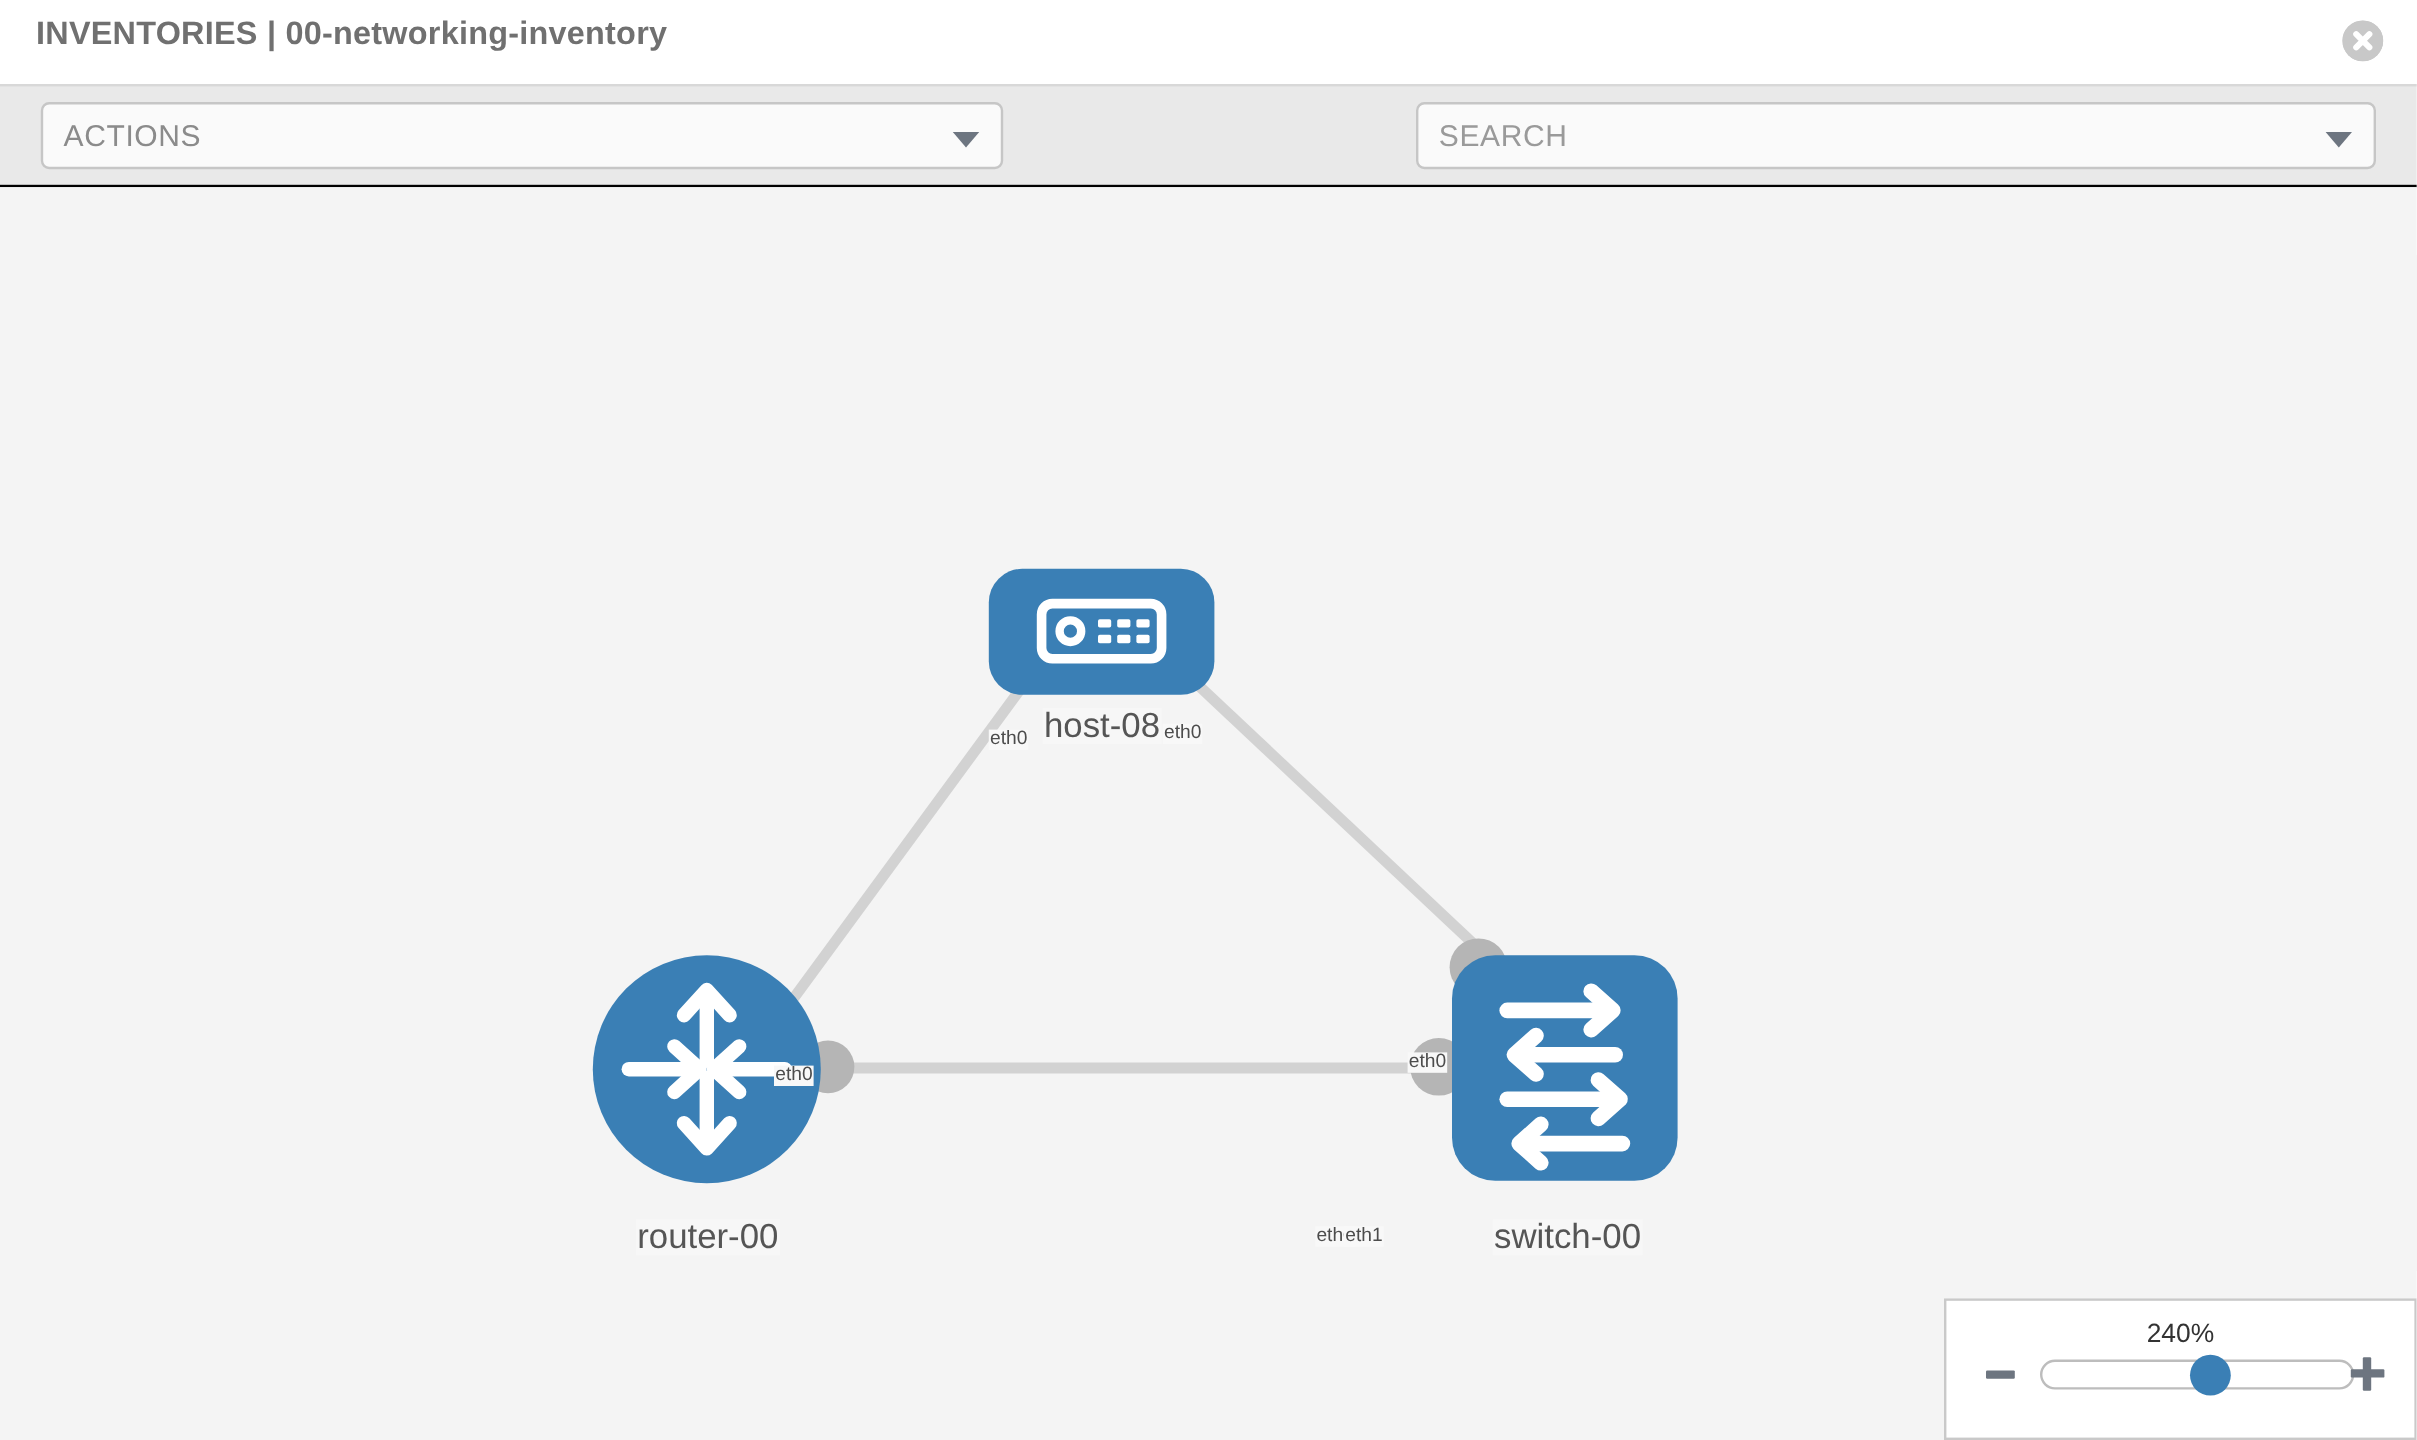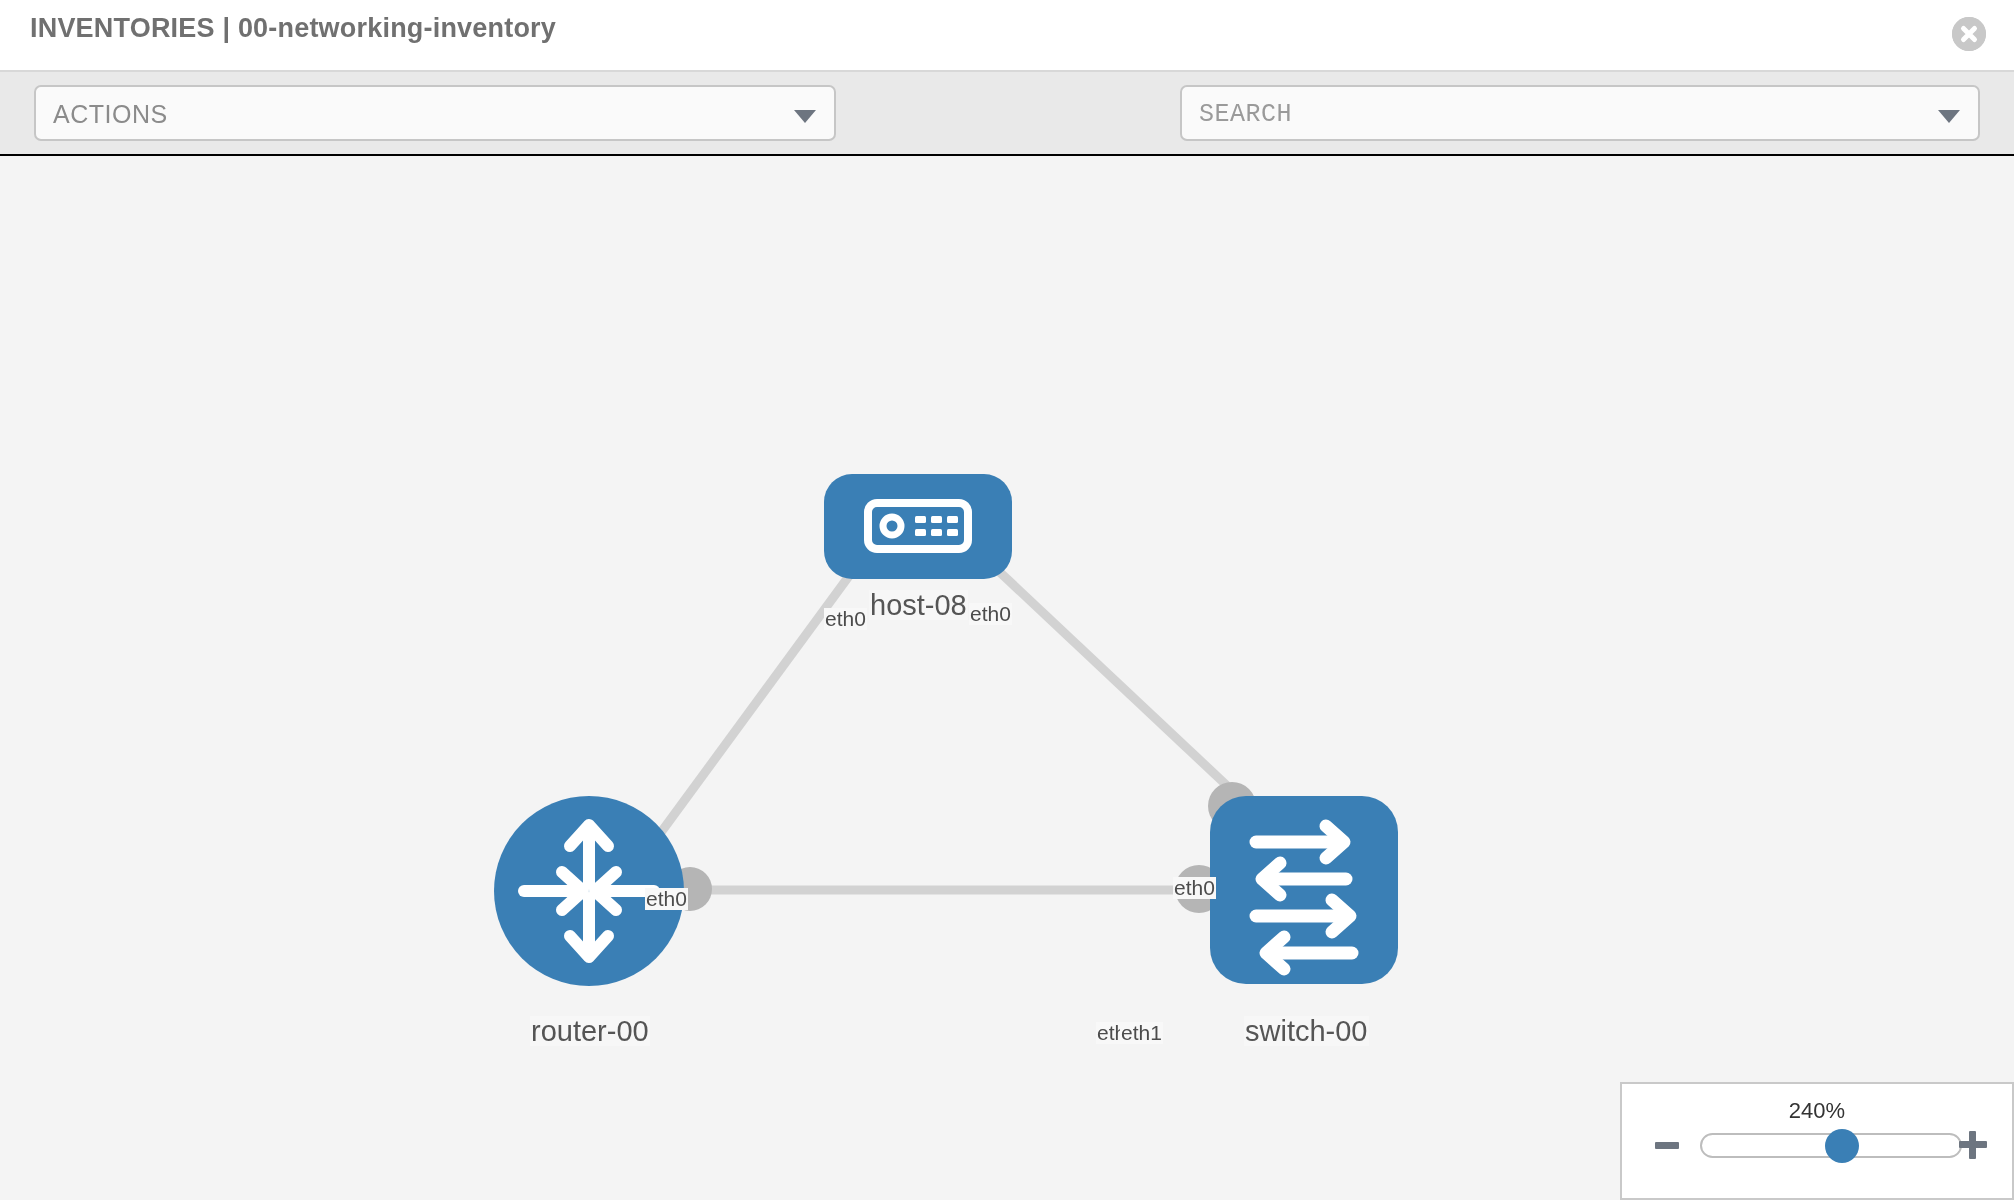--- a/index.html
+++ b/index.html
@@ -60,21 +60,20 @@
   }
   #wrench-btn { left: 1038px; }
   #key-btn    { left: 1108px; }
 
   .search-box {
     position: absolute; left: 1180px; top: 13px;
     width: 800px; height: 56px;
     background: #fafafa;
     border: 2px solid #c6c6c6; border-radius: 7px;
     cursor: text;
-    font-family: Liberation Mono, monospace;
   }
   .search-box .sel-label {
     position: absolute; left: 17px; top: 13px;
     font-size: 25px; color: #9a9a9a; letter-spacing: 0.5px;
   }
 
   
   .canvas {
     position: absolute; left: 0; top: 156px;
     width: 2014px; height: 1044px;
@@ -87,21 +86,21 @@
   .nlabel {
     position: absolute;
     font-size: 29px; color: #555555;
     background: #f7f7f7;
     white-space: nowrap;
     line-height: 1.05;
     padding: 0 1px;
   }
   .elabel {
     position: absolute;
-    font-size: 21px; color: #4c4c4c;
+    font-size: 16px; color: #4c4c4c;
     background: #f8f8f8;
     white-space: nowrap;
     line-height: 1.05;
     padding: 0 1px;
   }
 
   
   .zoom-panel {
     position: absolute; left: 1620px; top: 1082px;
     width: 394px; height: 118px;

